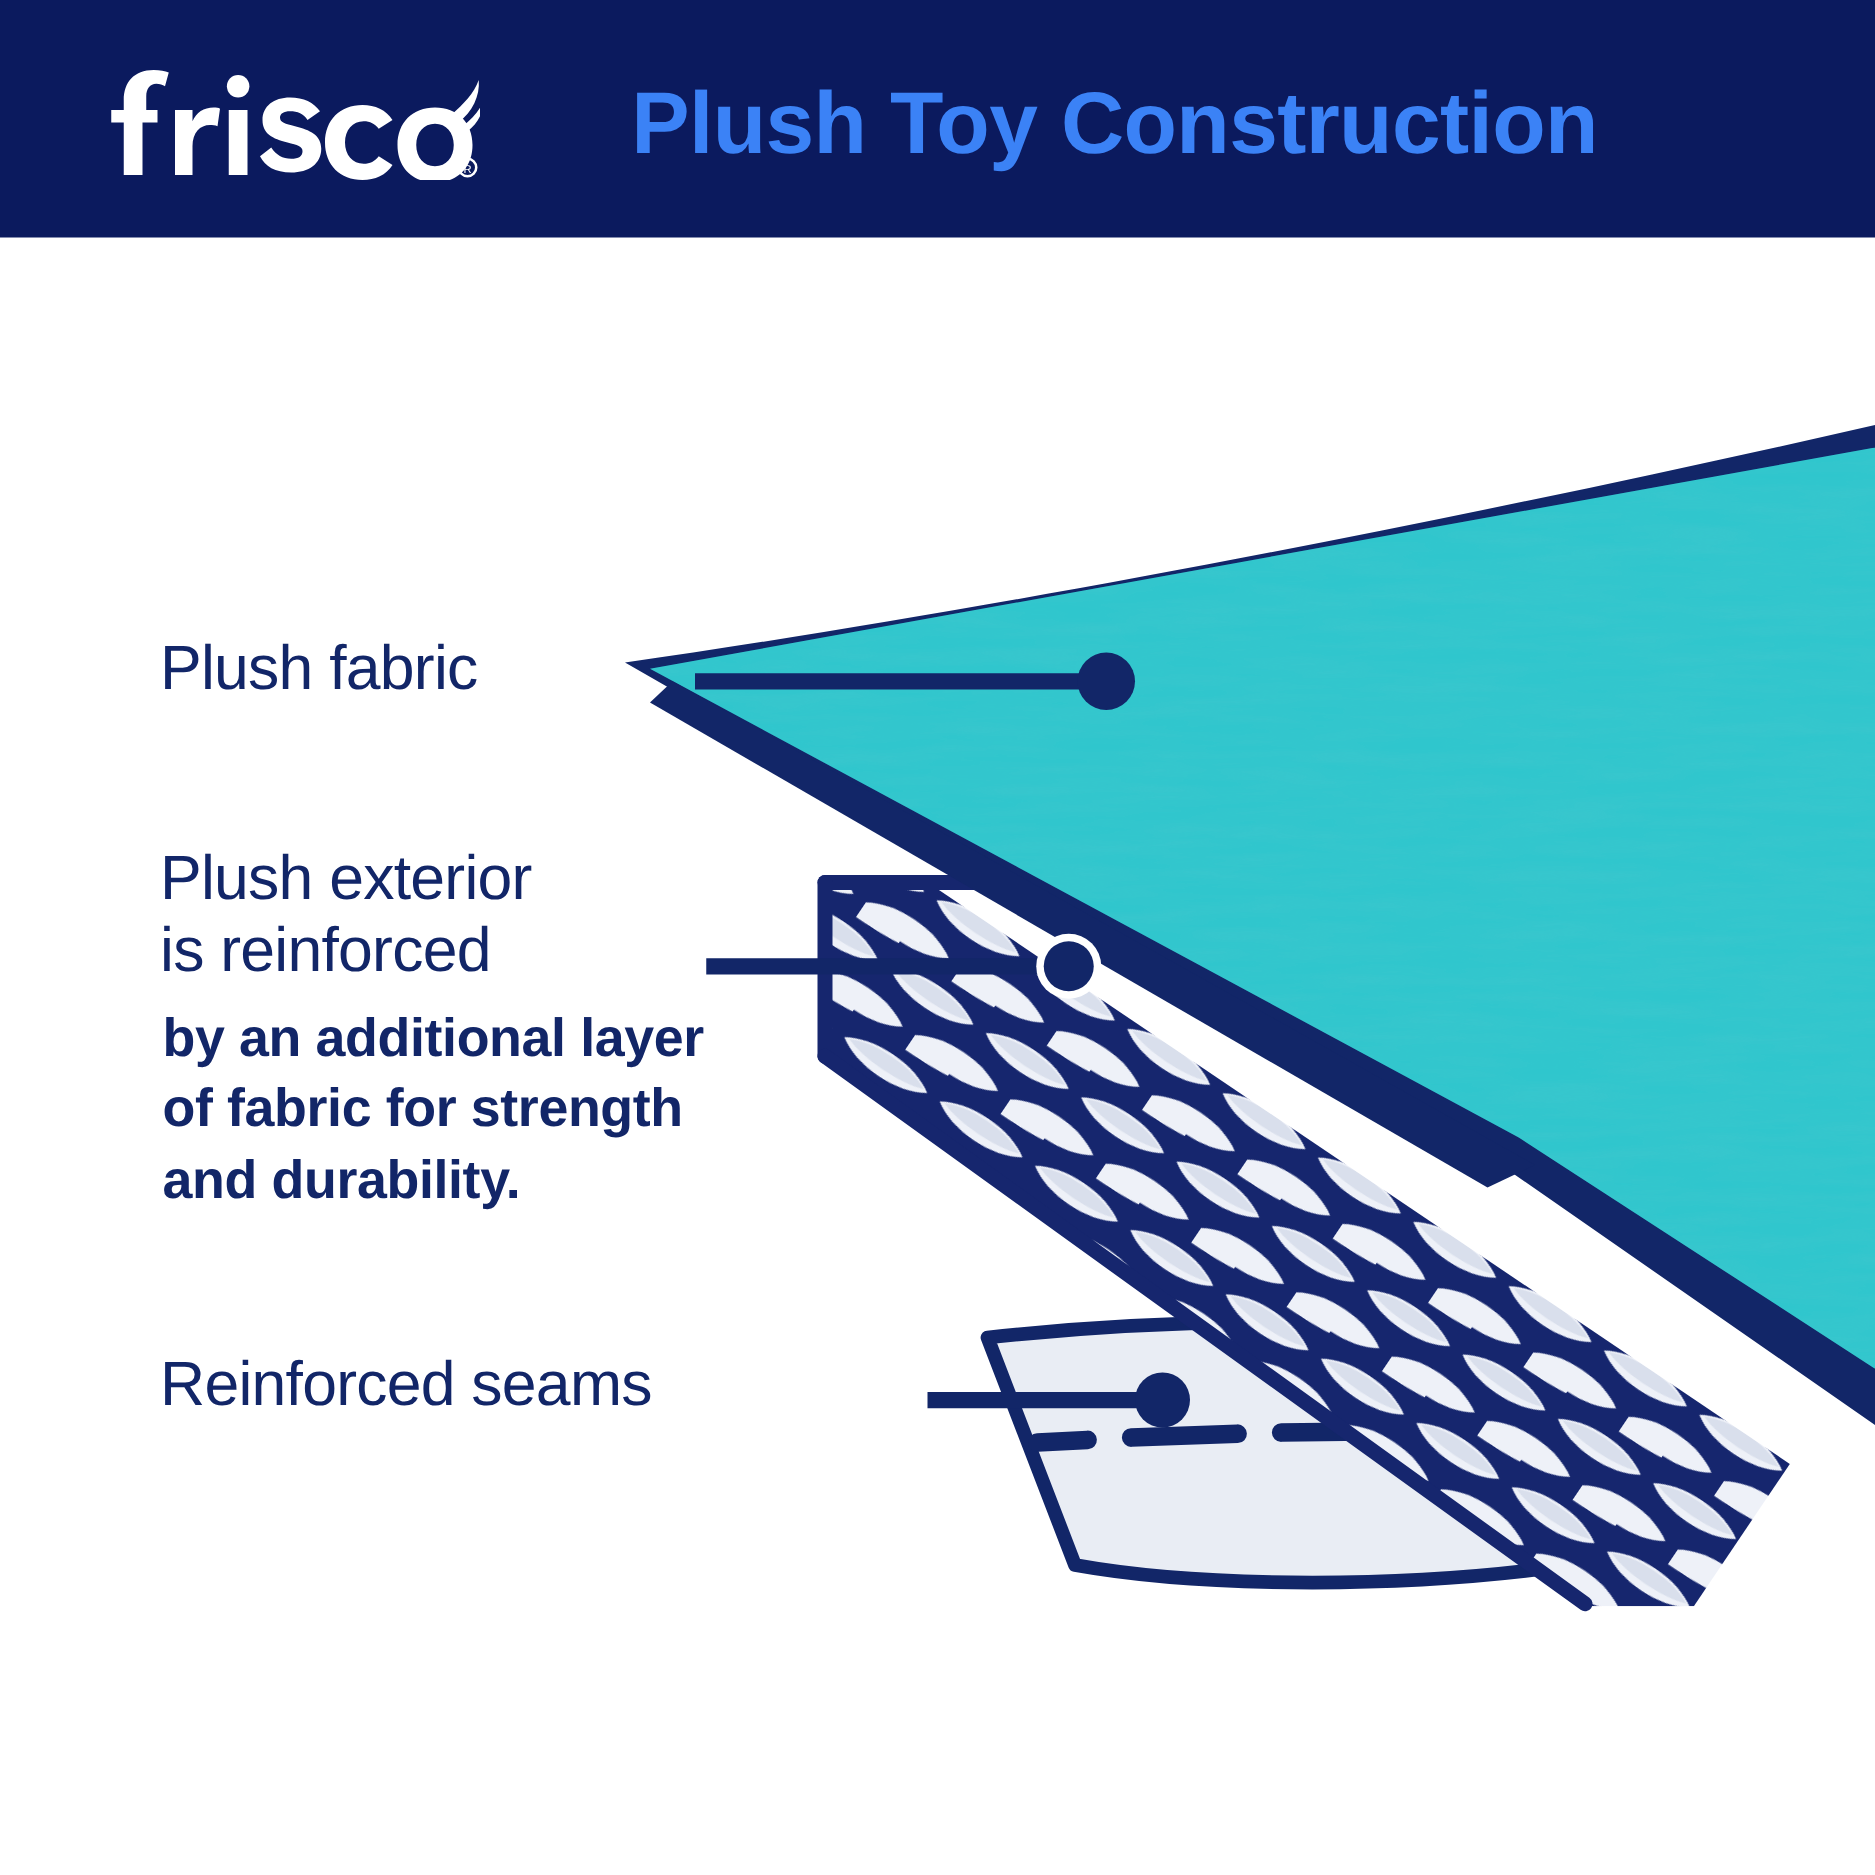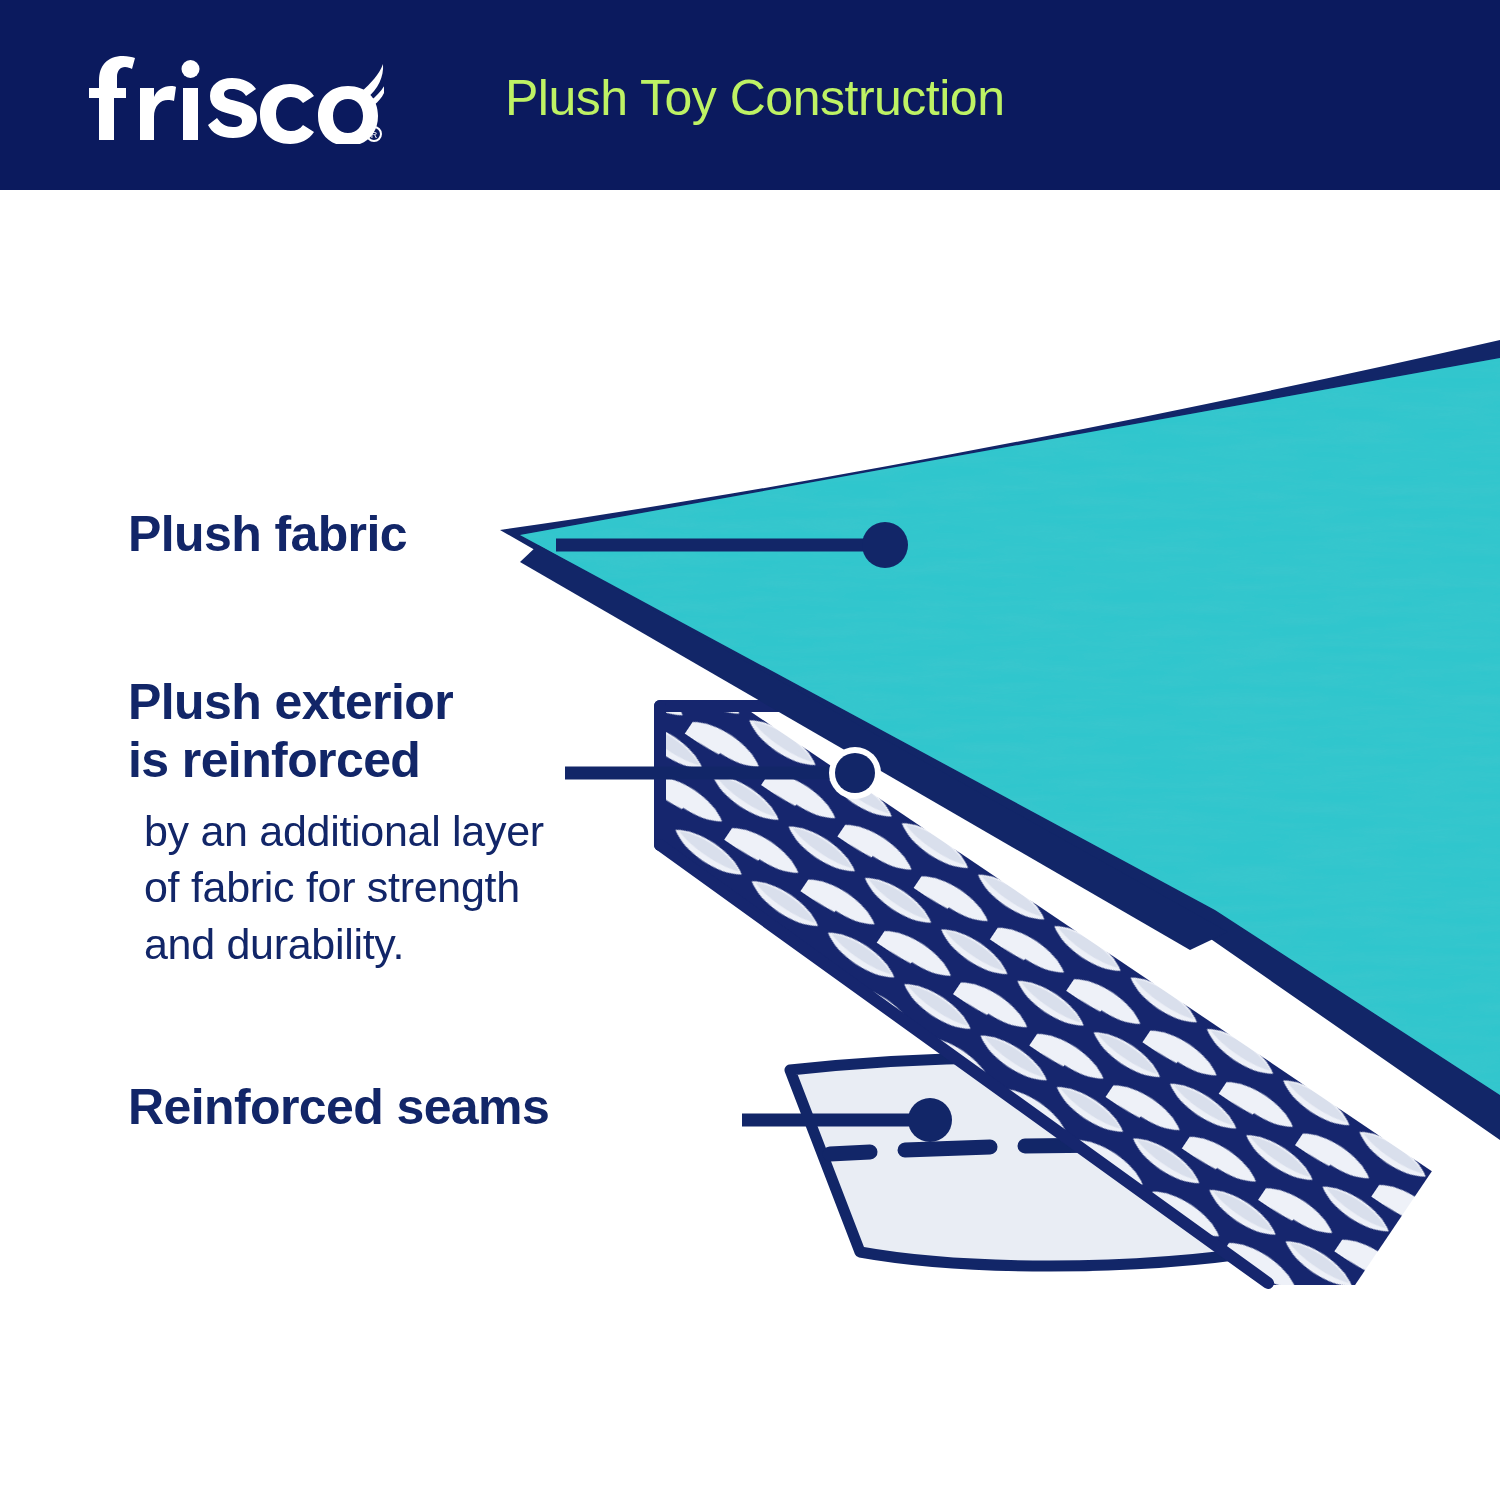--- a/index.html
+++ b/index.html
@@ -33,55 +33,55 @@
     width: 300px;
     height: 96px;
   }
   #header-title {
     position: absolute;
     left: 505px;
     top: 50px;
     width: 880px;
     height: 96px;
     line-height: 96px;
-    color: #bef264;
-    font-size: 50px;
-    font-weight: normal;
+    color: #3b82f6;
+    font-size: 70px;
+    font-weight: bold;
     letter-spacing: -0.5px;
     white-space: nowrap;
   }
 
   
   #illustration {
     position: absolute;
     left: 0; top: 190px;
     width: 1500px;
     height: 1310px;
   }
 
   
   .callout {
     position: absolute;
     color: #122668;
   }
   .callout-title {
     font-size: 50px;
-    font-weight: bold;
+    font-weight: normal;
     line-height: 1.16;
     letter-spacing: -0.6px;
     white-space: pre-line;
     margin: 0;
   }
   .callout-body {
     font-size: 43px;
-    font-weight: normal;
+    font-weight: bold;
     line-height: 1.31;
     letter-spacing: -0.3px;
     white-space: pre-line;
-    margin: 16px;
+    margin: 2px;
   }
 
   #callout-plush-fabric { left: 128px; top: 505px; }
   #callout-plush-exterior { left: 128px; top: 673px; }
   #callout-plush-exterior .callout-body { margin-top: 14px; }
   #callout-reinforced-seams { left: 128px; top: 1078px; }
   #callout-reinforced-seams .callout-body { margin-top: 8px; }
 </style>
 </head>
 <body>

